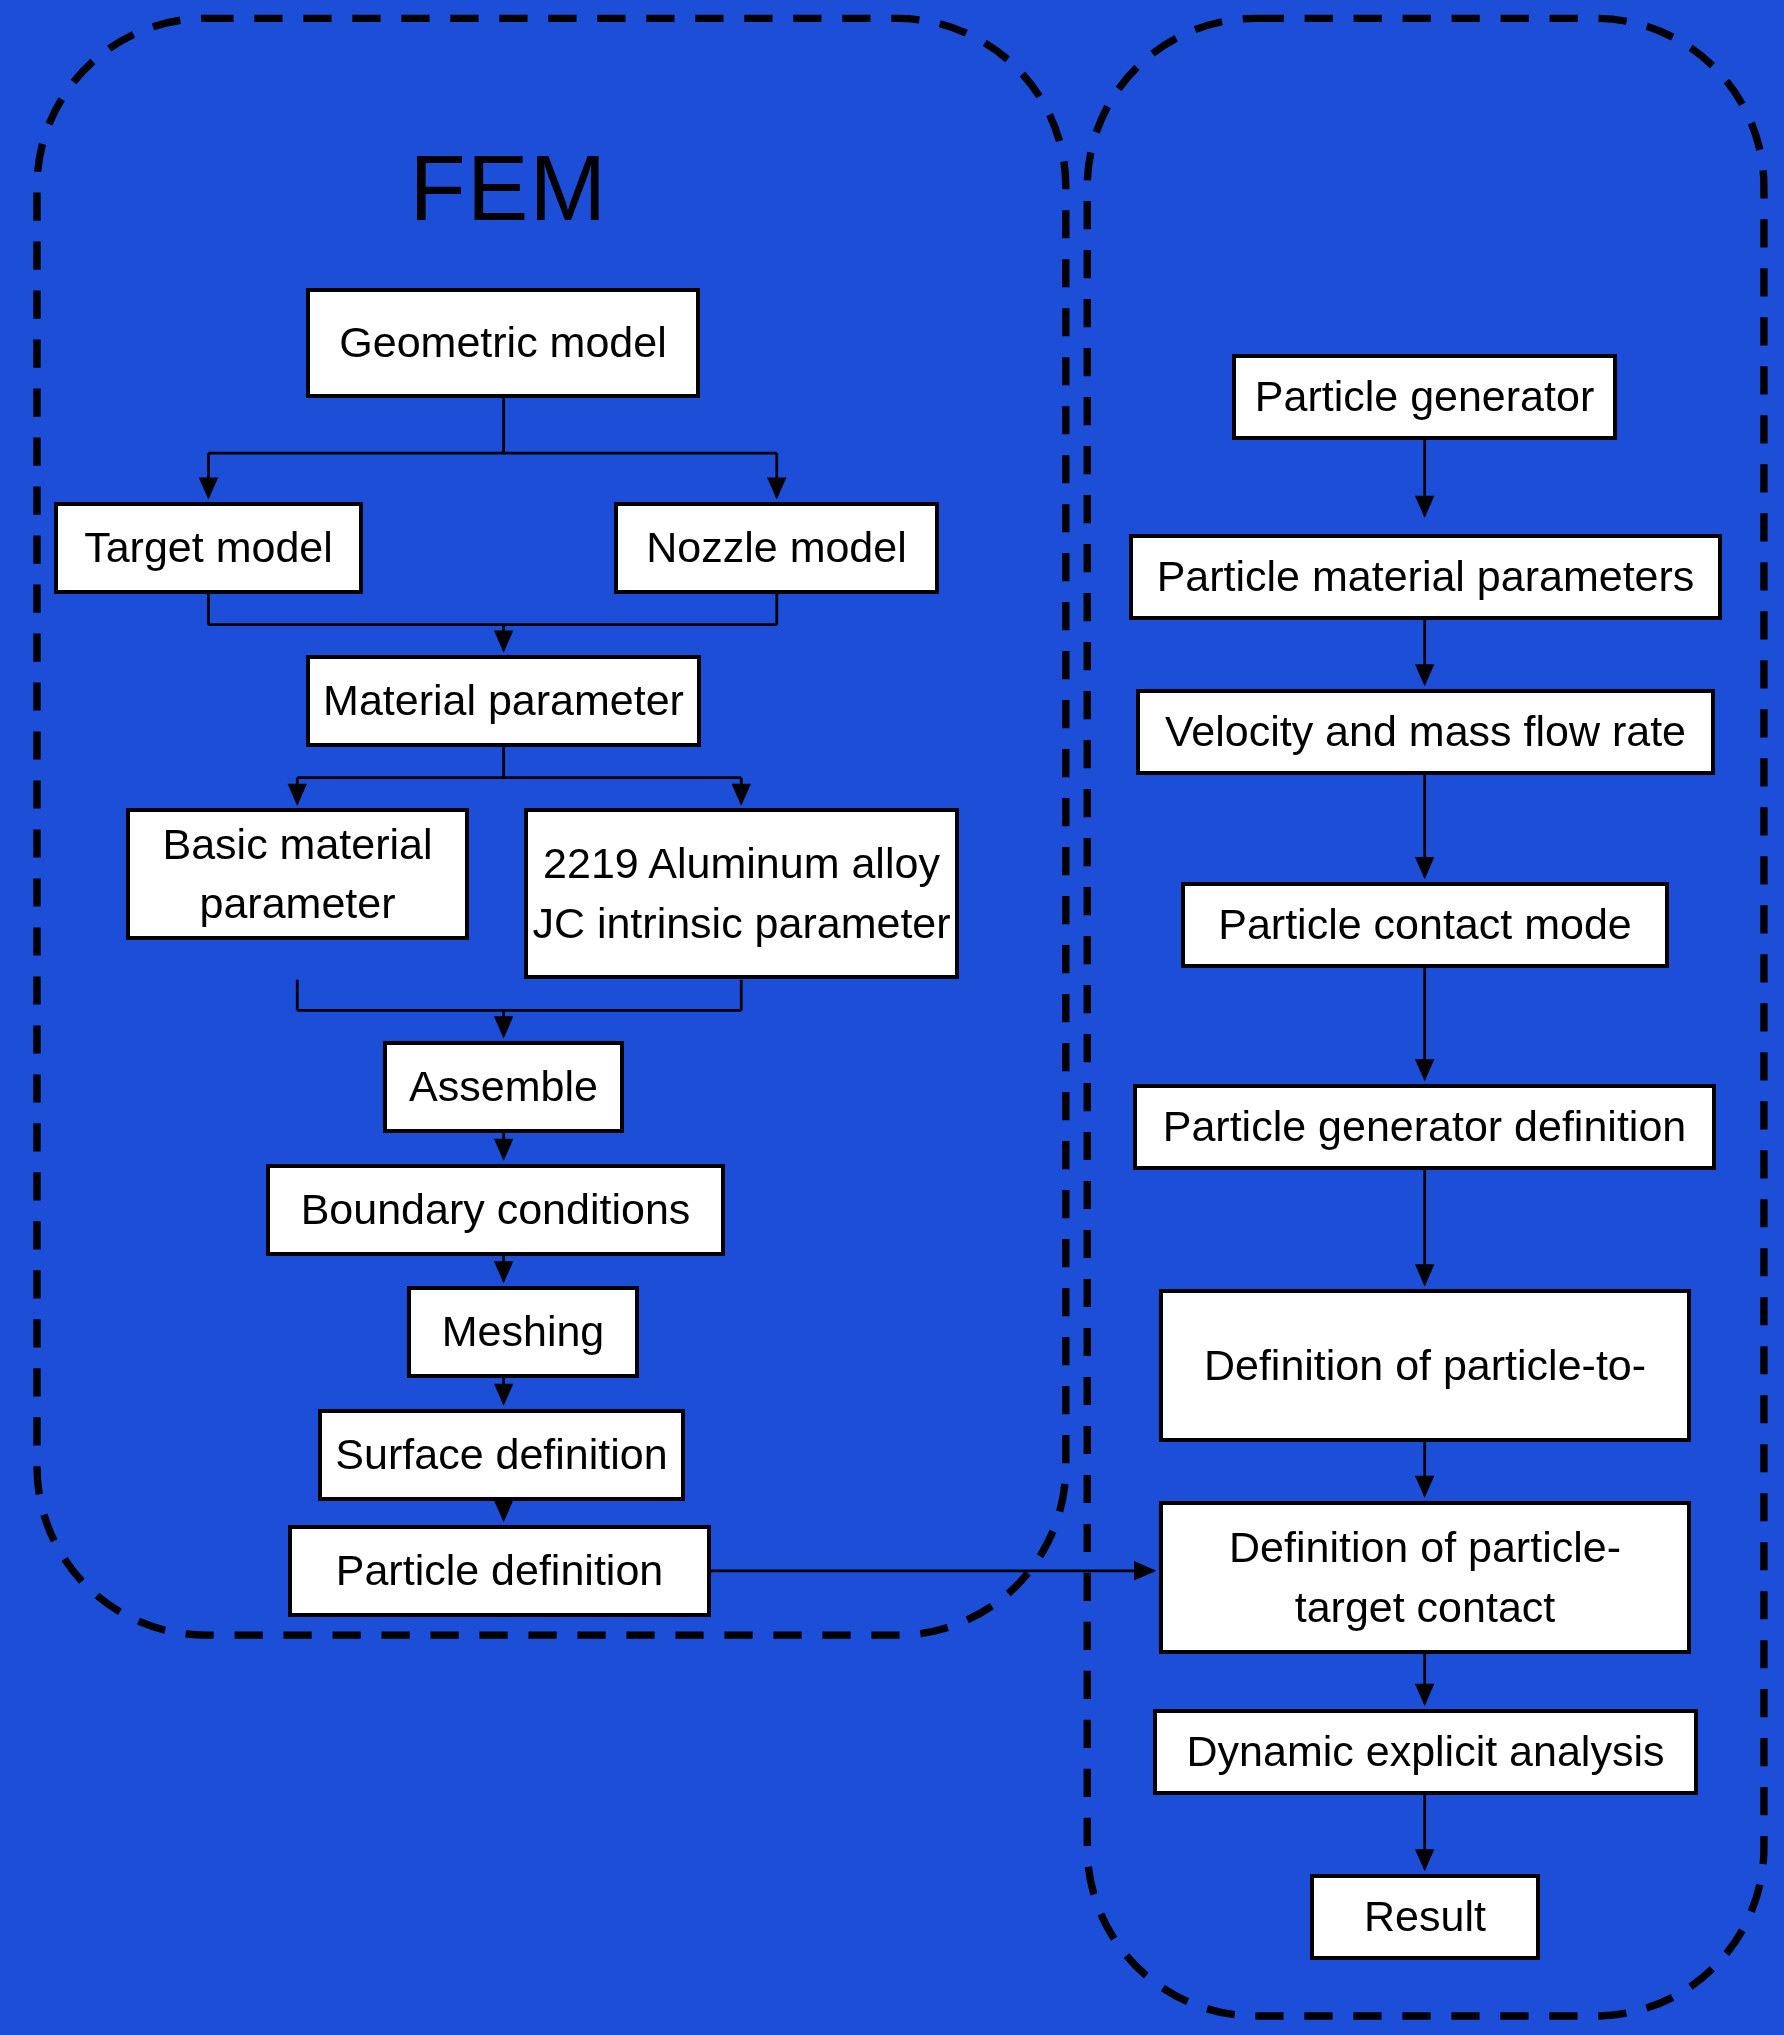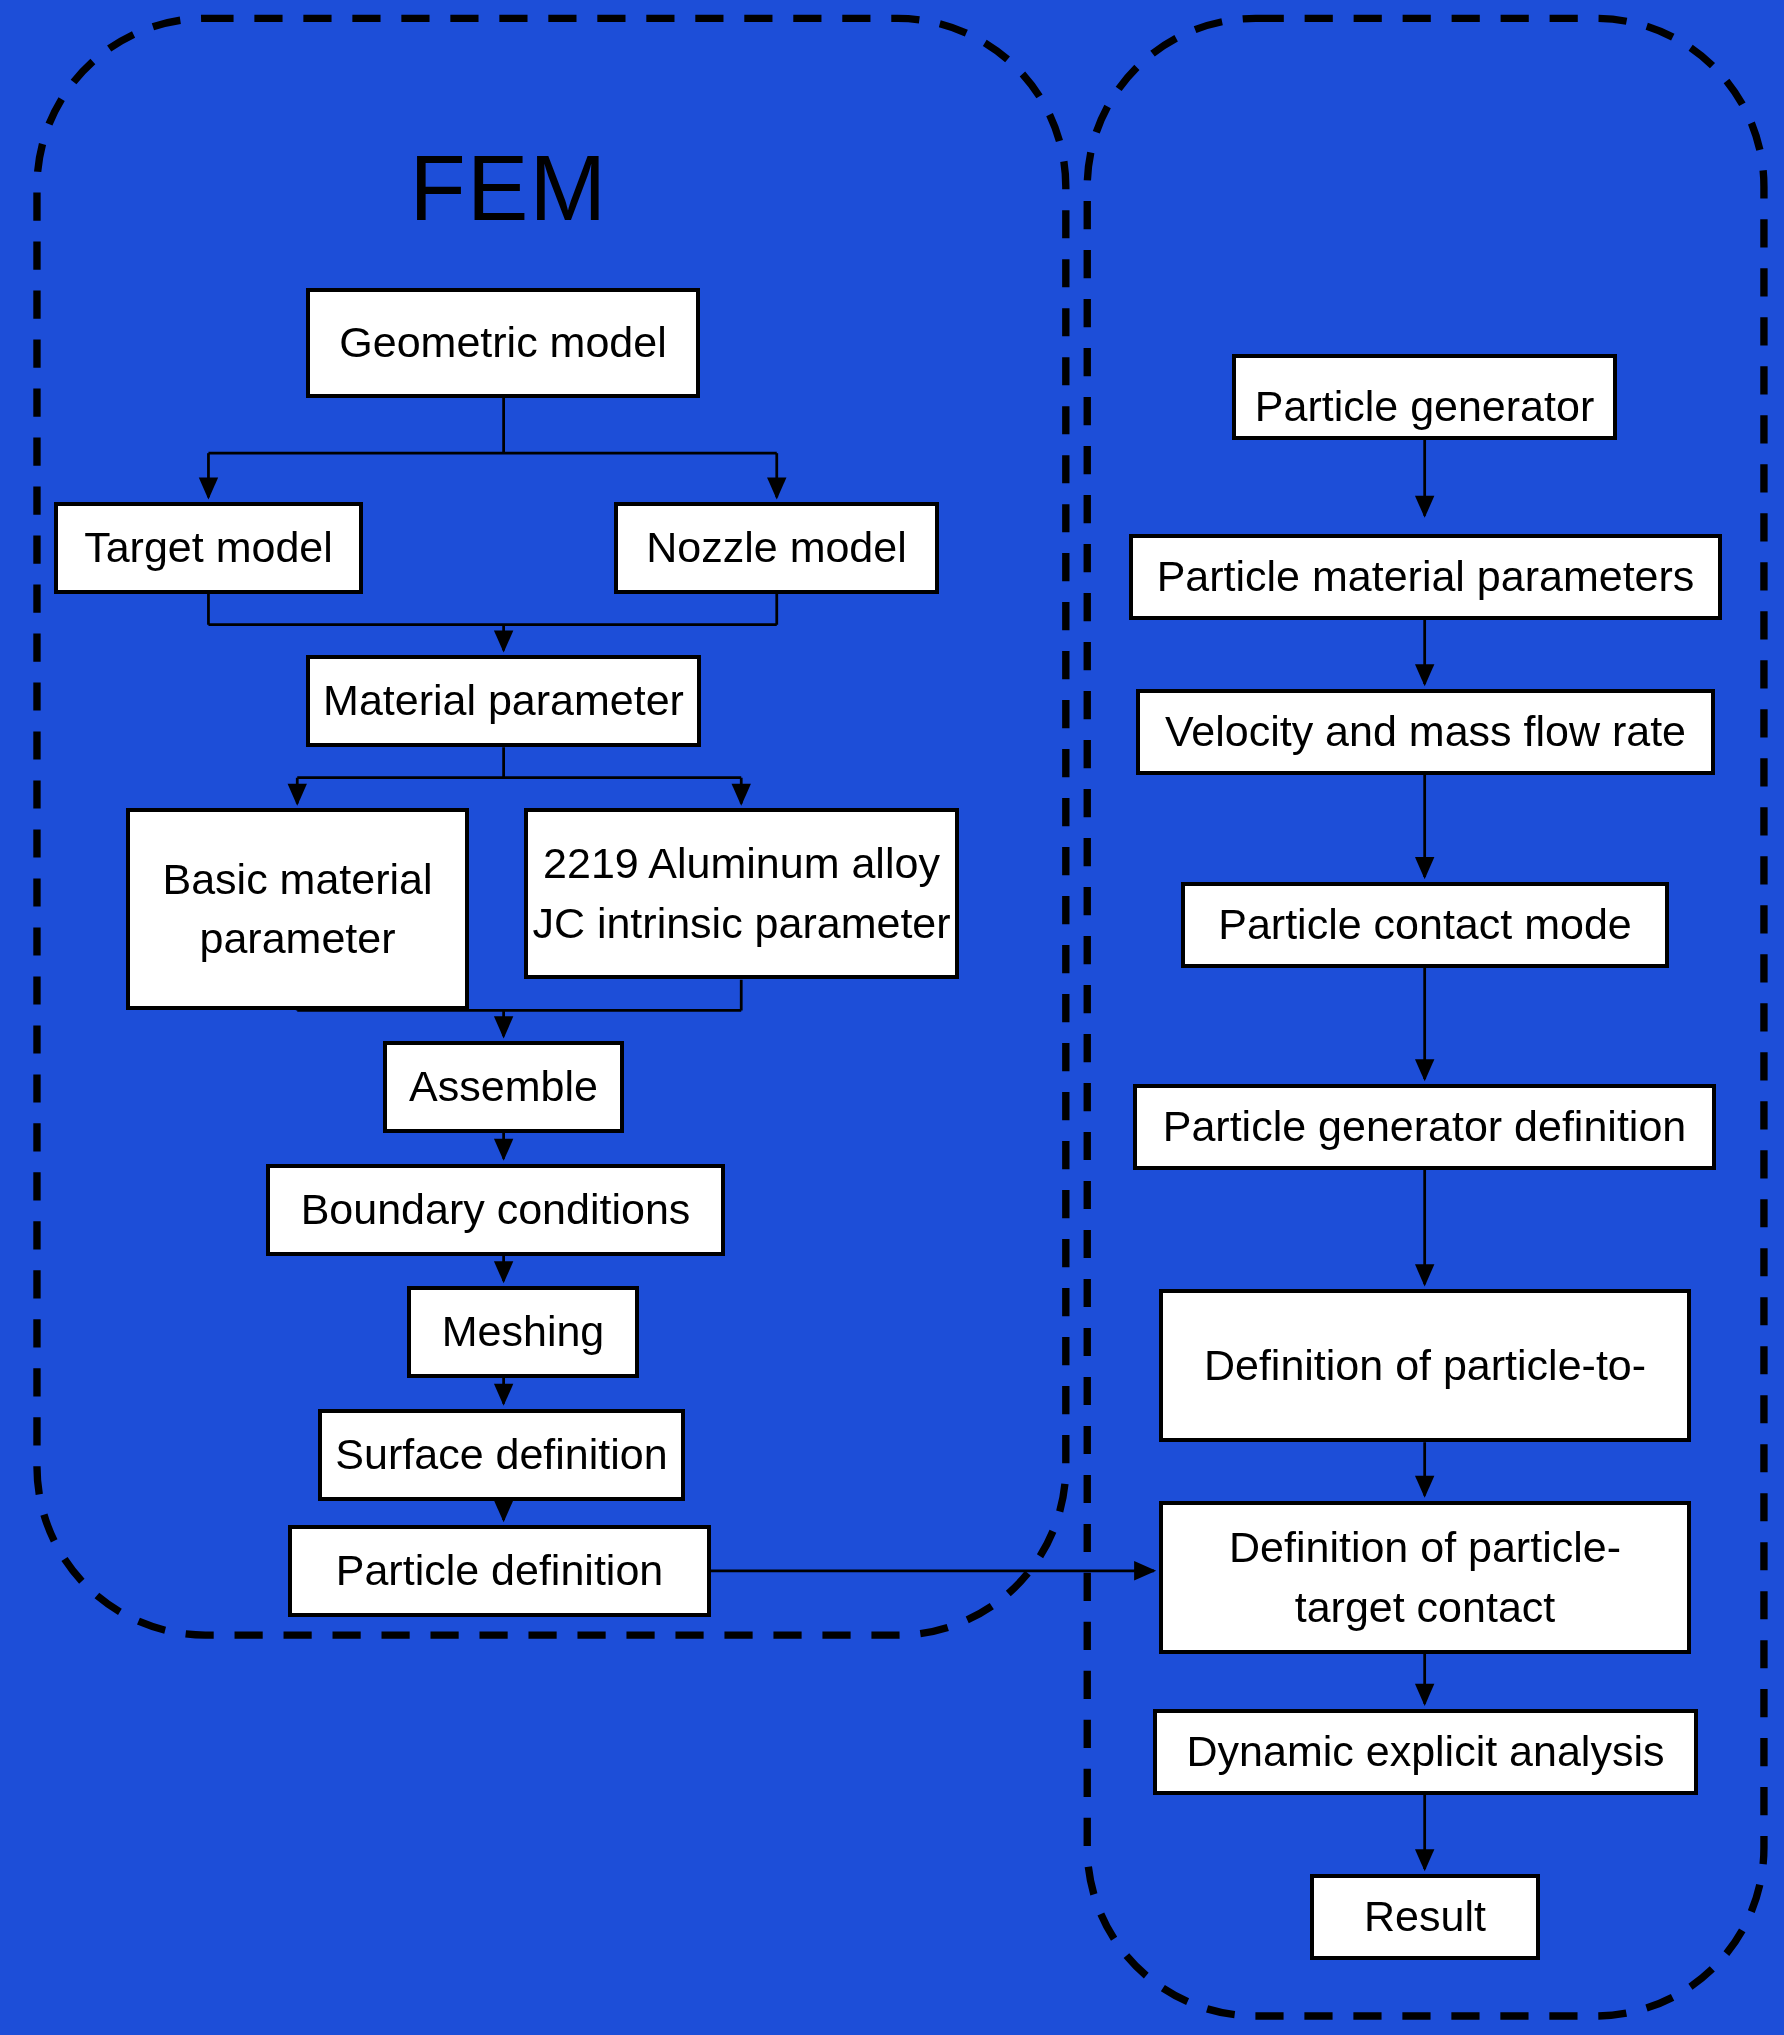--- a/index.html
+++ b/index.html
@@ -49,29 +49,29 @@
   }
   .node span {
     display: block;
     white-space: nowrap;
   }
   
   .n-geometric   { left: 306px;  top: 288px;  width: 394px; height: 110px; }
   .n-target      { left: 54px;   top: 502px;  width: 309px; height: 92px; }
   .n-nozzle      { left: 614px; top: 502px;  width: 325px; height: 92px; }
   .n-material    { left: 306px;  top: 655px; width: 395px; height: 92px; }
-  .n-basic       { left: 126px;  top: 808px; width: 343px; height: 202px; }
+  .n-basic       { left: 126px;  top: 808px; width: 343px; height: 132px; }
   .n-jc          { left: 524px;  top: 808px; width: 435px; height: 171px; }
   .n-assemble    { left: 383px;  top: 1041px; width: 241px; height: 92px; }
   .n-boundary    { left: 266px;  top: 1164px; width: 459px; height: 92px; }
   .n-meshing     { left: 407px;  top: 1286px; width: 232px; height: 92px; }
   .n-surface     { left: 318px;  top: 1409px; width: 367px; height: 92px; }
   .n-contact     { left: 288px;  top: 1525px; width: 423px; height: 92px; }
   
-  .n-pgen        { left: 1232px; top: 354px;  width: 385px; height: 86px; justify-content: flex-end; }
+  .n-pgen        { left: 1232px; top: 354px;  width: 385px; height: 86px; }
   .n-pmat        { left: 1129px; top: 521px;  width: 593px; height: 86px; margin-top: 13px; }
   .n-vel         { left: 1136px; top: 689px; width: 579px; height: 86px; }
   .n-pcmode      { left: 1181px; top: 882px; width: 488px; height: 86px; }
   .n-pgdef       { left: 1133px; top: 1084px; width: 583px; height: 86px; }
   .n-ppcontact   { left: 1159px; top: 1289px; width: 532px; height: 153px; }
   .n-ptcontact   { left: 1159px; top: 1501px; width: 532px; height: 153px; }
   .n-dynamic     { left: 1153px; top: 1709px; width: 545px; height: 86px; }
   .n-result      { left: 1310px; top: 1874px; width: 230px; height: 86px; }
   .t-fem { left: 294px;  top: 142px; }
   .t-dem { left: 1210px; top: 142px; }

